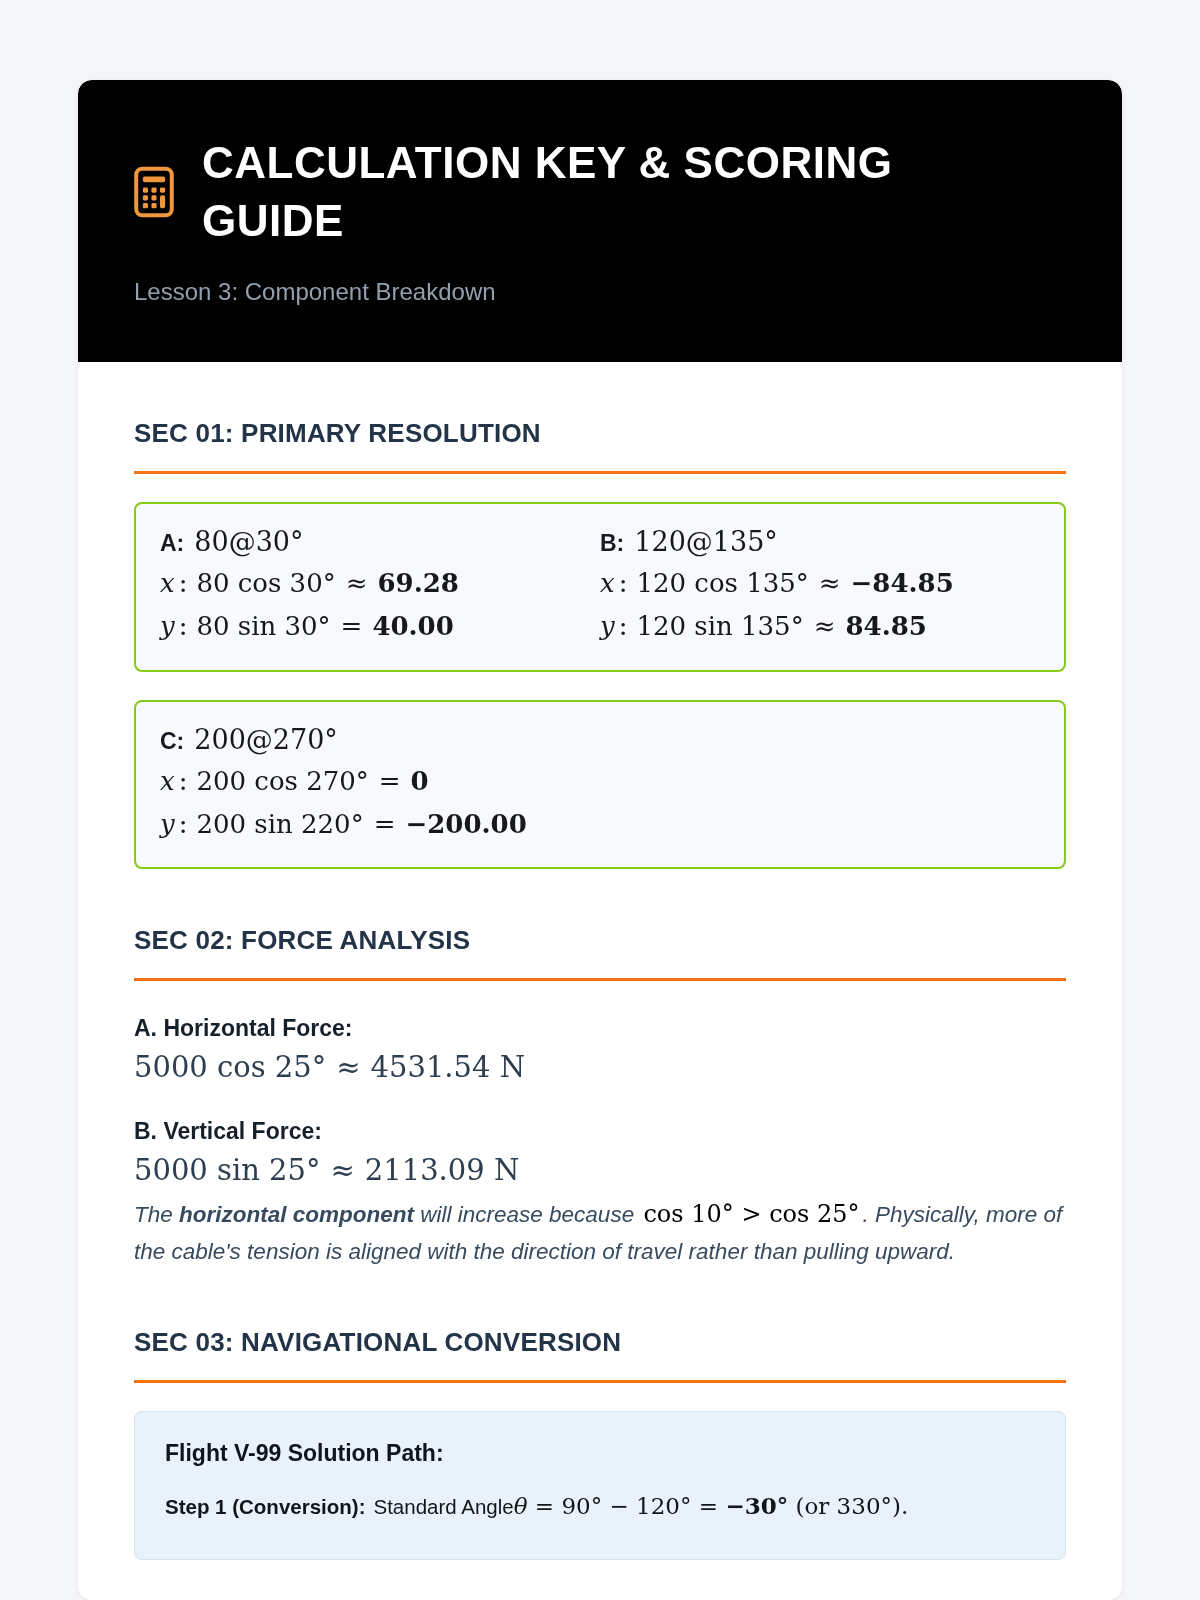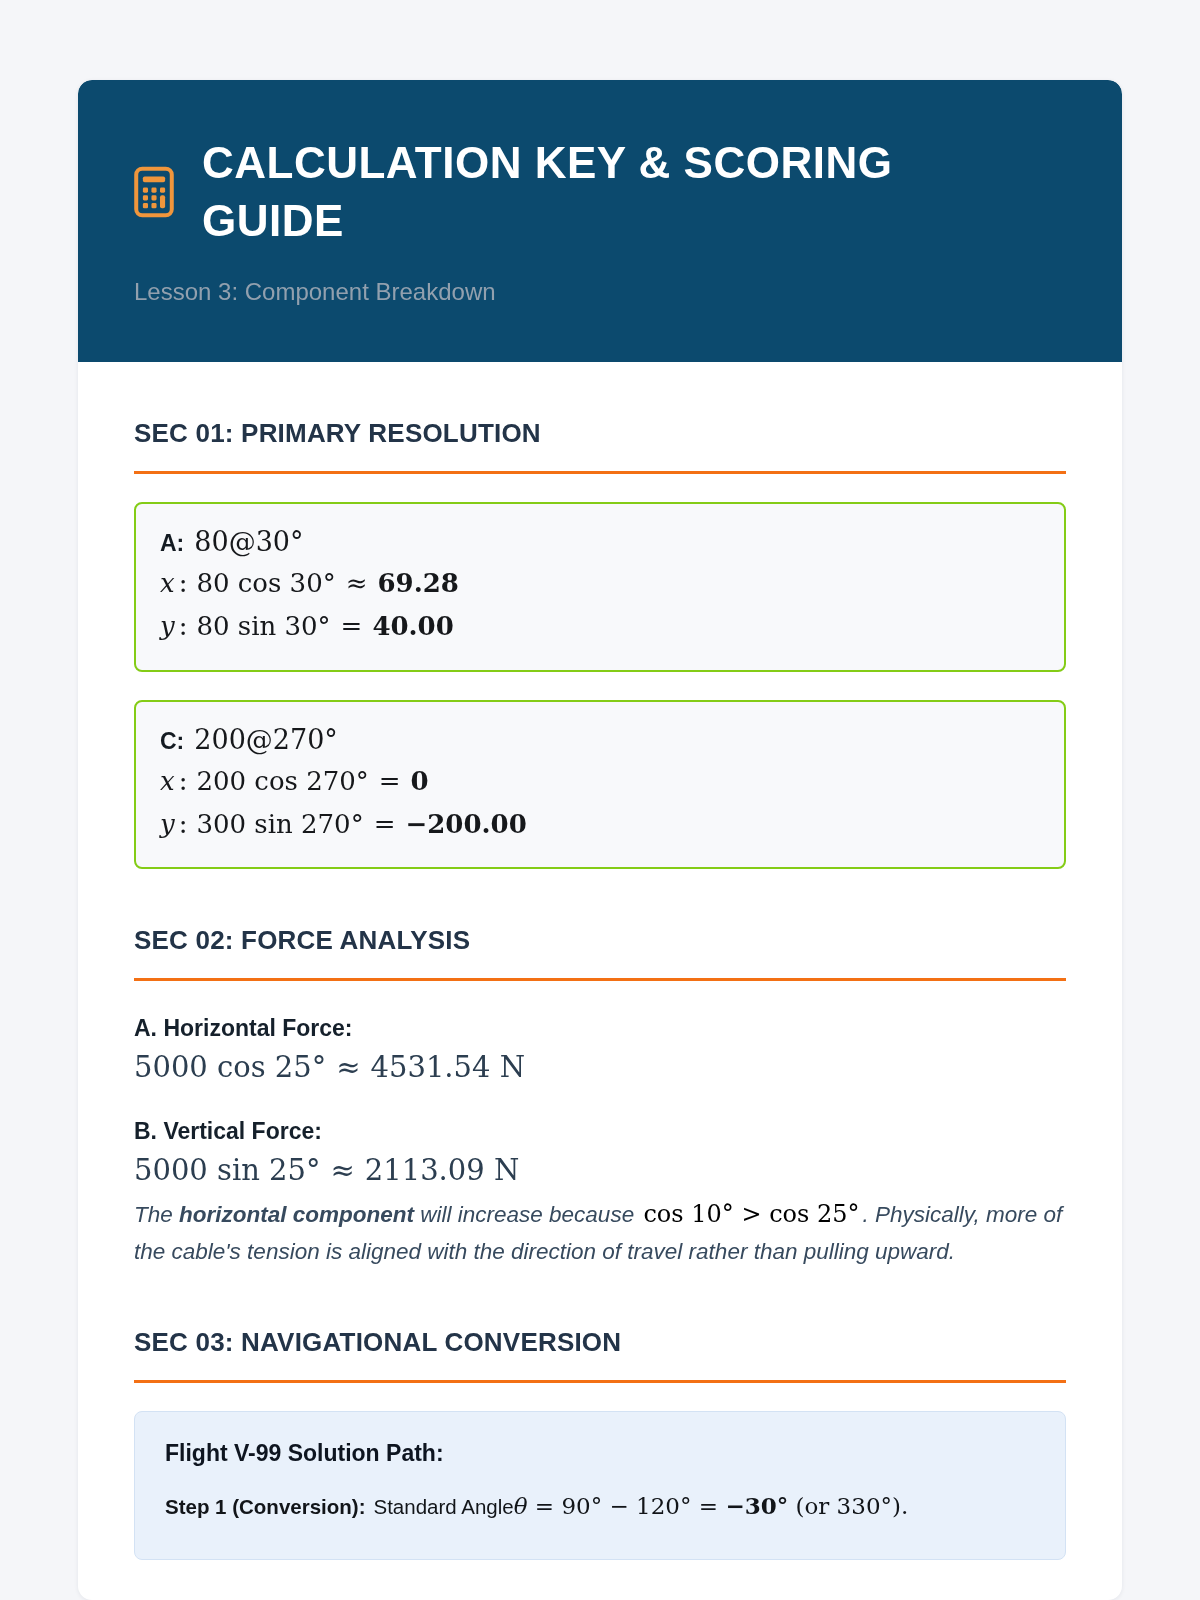--- a/index.html
+++ b/index.html
@@ -11,21 +11,21 @@
   }
   .canvas { width:1200px; height:1600px; padding-top:80px; overflow:hidden; }
   .doc {
     width:1044px; height:1520px; margin:0 auto;
     background:#ffffff; border-radius:14px;
     box-shadow:0 1px 4px rgba(30,40,60,.08);
     overflow:hidden;
   }
   
   .hdr {
-    background:#0c4a6e;
+    background:#000000;
     border-radius:14px 14px 0 0;
     padding:54px 56px 56px 56px;
   }
   .hdr-row { display:flex; align-items:center; gap:28px; }
   .calc-icon { flex:0 0 auto; width:40px; height:52px; }
   .calc-icon svg { width:40px; height:52px; display:block; }
   h1.title {
     margin:0; max-width:790px;
     font-size:44px; line-height:1.32; font-weight:700;
     color:#ffffff; letter-spacing:.5px;
@@ -125,29 +125,34 @@
 
       <div class="vcard">
         <div class="vgrid">
 
           <div class="vec">
             <div class="polar"><b class="vl">A:</b><span class="m">80@30°</span></div>
             <div class="mline"><i class="mv">x</i><span class="sep">:</span><span>80 cos 30°</span><span class="rel">≈</span><b>69.28</b></div>
             <div class="mline"><i class="mv">y</i><span class="sep">:</span><span>80 sin 30°</span><span class="rel">=</span><b>40.00</b></div>
           </div>
 
+          <div class="vec">
+            <div class="polar"><b class="vl">B:</b><span class="m">120@135°</span></div>
+            <div class="mline"><i class="mv">x</i><span class="sep">:</span><span>120 cos 135°</span><span class="rel">≈</span><b>−84.85</b></div>
+            <div class="mline"><i class="mv">y</i><span class="sep">:</span><span>120 sin 135°</span><span class="rel">≈</span><b>84.85</b></div>
+          </div>
 
         </div>
       </div>
 
       <div class="vcard">
         <div class="vec">
           <div class="polar"><b class="vl">C:</b><span class="m">200@270°</span></div>
           <div class="mline"><i class="mv">x</i><span class="sep">:</span><span>200 cos 270°</span><span class="rel">=</span><b>0</b></div>
-          <div class="mline"><i class="mv">y</i><span class="sep">:</span><span>300 sin 270°</span><span class="rel">=</span><b>−200.00</b></div>
+          <div class="mline"><i class="mv">y</i><span class="sep">:</span><span>200 sin 220°</span><span class="rel">=</span><b>−200.00</b></div>
         </div>
       </div>
 
       <h2 class="sec">SEC 02: FORCE ANALYSIS</h2>
       <div class="rule"></div>
 
       <p class="flabel">A. Horizontal Force:</p>
       <p class="fmath"><span>5000 cos 25°</span><span class="rel">≈</span><b>4531.54 N</b></p>
 
       <p class="flabel">B. Vertical Force:</p>

